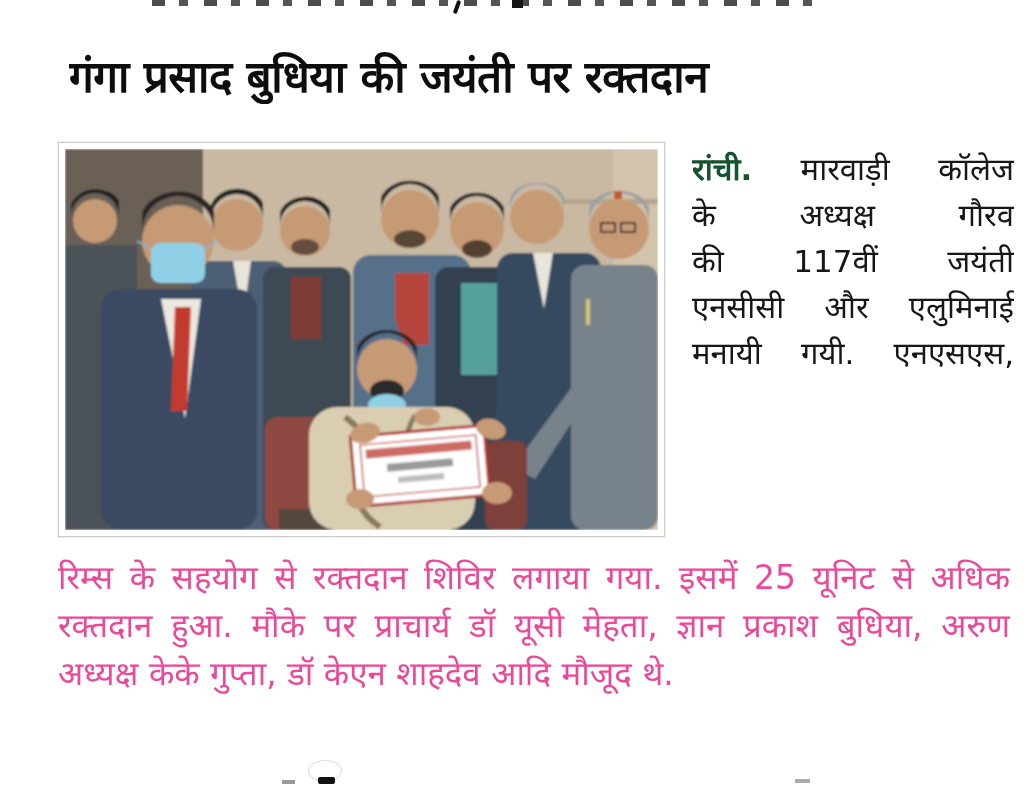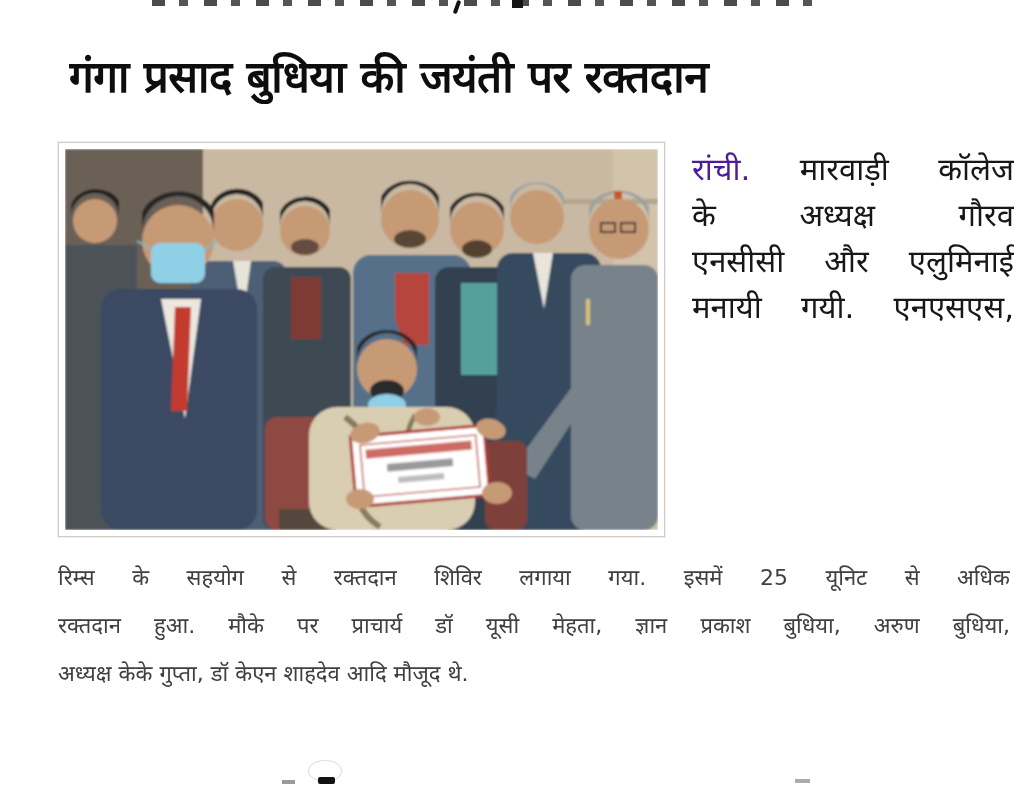--- a/index.html
+++ b/index.html
@@ -27,25 +27,25 @@
   .photo-frame svg{display:block;}
   
   .col{
     position:absolute;left:692px;top:146px;width:322px;
     font-size:31px;color:#171717;
   }
   .col .line{
     height:46px;line-height:46px;overflow:hidden;
     text-align:justify;text-align-last:justify;white-space:normal;
   }
-  .col .dateline{font-weight:400;color:#4c1d95;}
+  .col .dateline{font-weight:700;color:#14532d;}
   
   .bottom{
     position:absolute;left:58px;top:554px;width:952px;
-    font-size:22px;color:#404040;
+    font-size:33px;color:#ec4899;
   }
   .bottom .bline{
     height:48px;line-height:48px;overflow:hidden;
     text-align:justify;text-align-last:justify;
   }
   .bottom .bline.last{text-align-last:left;}
   
   .bm-ellipse{position:absolute;left:308px;top:760px;width:32px;height:20px;border:1px solid #c2c2c2;border-radius:50%;opacity:.55;}
   .bm-blob{position:absolute;left:318px;top:777px;width:17px;height:7px;background:#121212;border-radius:2px;}
   .bm-dash1{position:absolute;left:282px;top:780px;width:13px;height:4px;background:#9a9a9a;}
@@ -178,20 +178,21 @@
           <ellipse cx="432" cy="344" rx="15" ry="11" fill="#c79a76"></ellipse>
           <ellipse cx="362" cy="268" rx="13" ry="9" fill="#c79a76"></ellipse>
         </g>
       </g>
     </svg>
   </figure>
 
   <div class="col">
     <div class="line"><span class="dateline">रांची.</span> <span>मारवाड़ी कॉलेज</span></div>
     <div class="line">के अध्यक्ष गौरव</div>
+    <div class="line">की 117वीं जयंती</div>
     <div class="line">एनसीसी और एलुमिनाई</div>
     <div class="line">मनायी गयी. एनएसएस,</div>
   </div>
 
   <div class="bottom">
     <div class="bline">रिम्स के सहयोग से रक्तदान शिविर लगाया गया. इसमें 25 यूनिट से अधिक</div>
     <div class="bline">रक्तदान हुआ. मौके पर प्राचार्य डॉ यूसी मेहता, ज्ञान प्रकाश बुधिया, अरुण बुधिया,</div>
     <div class="bline last">अध्यक्ष केके गुप्ता, डॉ केएन शाहदेव आदि मौजूद थे.</div>
   </div>
 

